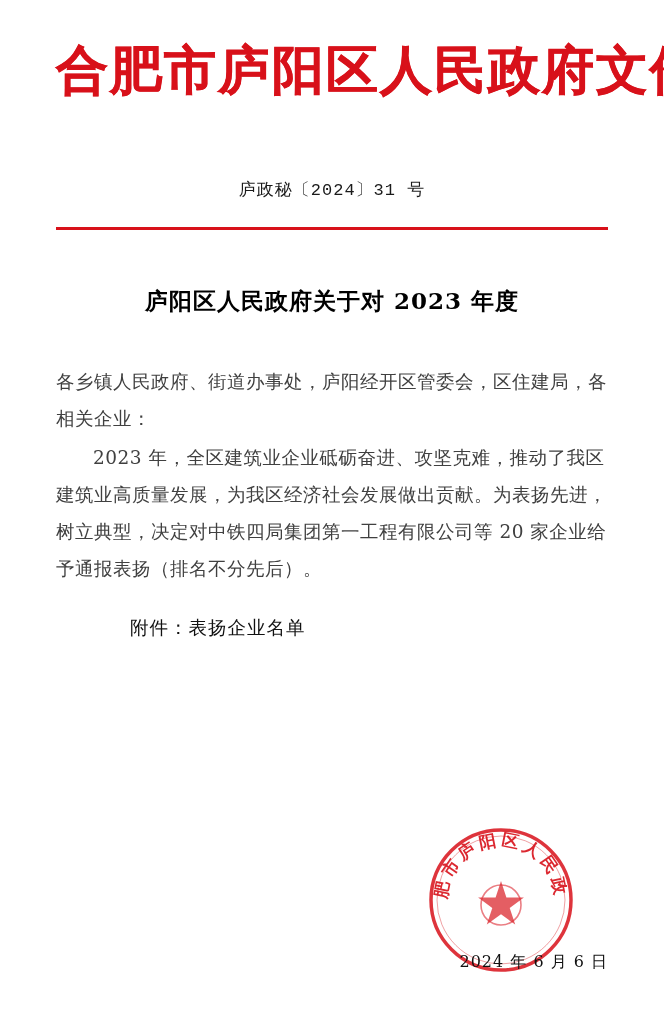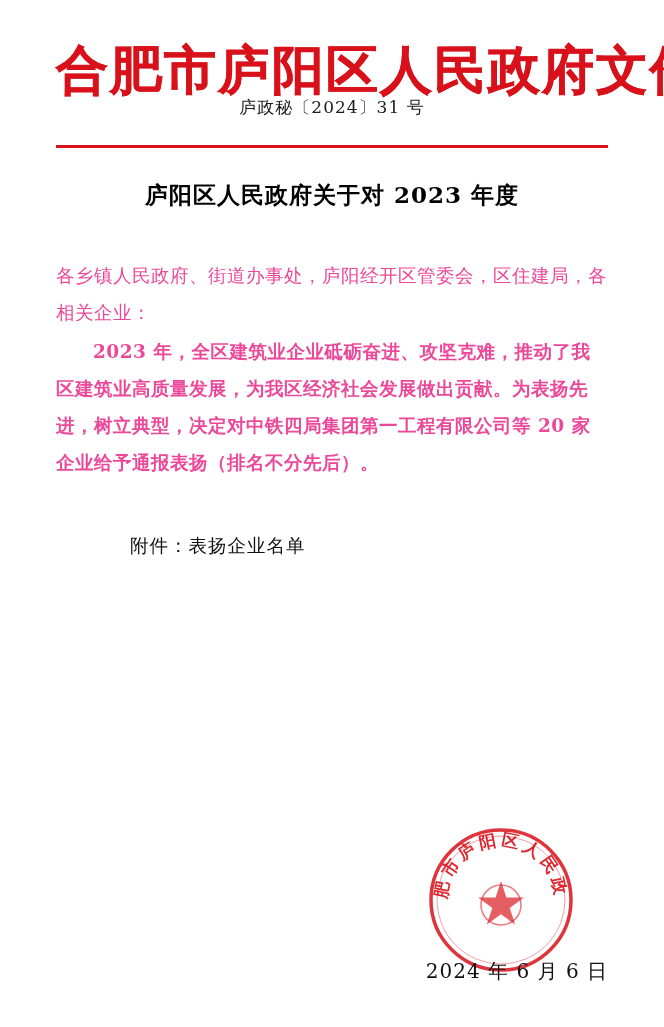--- a/index.html
+++ b/index.html
@@ -31,57 +31,59 @@
     letter-spacing: 2px;
     line-height: 1;
     padding-top: 44px;
     white-space: nowrap;
     -webkit-text-stroke: 0.6px #d8111a;
   }
   .doc-number {
     text-align: center;
     font-size: 17px;
     letter-spacing: 1px;
+    margin-top: 82px;
     color: #1a1a1a;
+    font-family: Liberation Mono, monospace;
   }
   .red-rule {
     height: 2.5px;
     background: #d8111a;
     margin-top: 26px;
   }
   .title {
     text-align: center;
     font-weight: bold;
     font-size: 23px;
     line-height: 1.65;
-    margin-top: 28px;
+    margin-top: 52px;
     color: #000;
     letter-spacing: 1px;
   }
   .title .line2 { display: block; }
   .body-text {
     margin-top: 44px;
     font-size: 18.5px;
     line-height: 2.0;
-    color: #ec4899;
+    color: #404040;
     letter-spacing: 0.5px;
   }
   .para { margin: 0 0 2px 0; }
-  .para.indent { text-indent: 2em; font-weight: bold; }
+  .para.indent { text-indent: 2em; }
   .attachment {
-    margin-top: 52px;
+    margin-top: 28px;
     font-size: 18.5px;
     text-indent: 4em;
     letter-spacing: 1px;
   }
   .date-row {
     position: absolute;
     right: 56px;
-    bottom: 42px;
-    font-size: 20px;
+    bottom: 54px;
+    font-size: 16px;
     letter-spacing: 1px;
     color: #111;
   }
   .seal {
     position: absolute;
     right: 88px;
     bottom: 52px;
     width: 150px;
     height: 150px;
     pointer-events: none;

